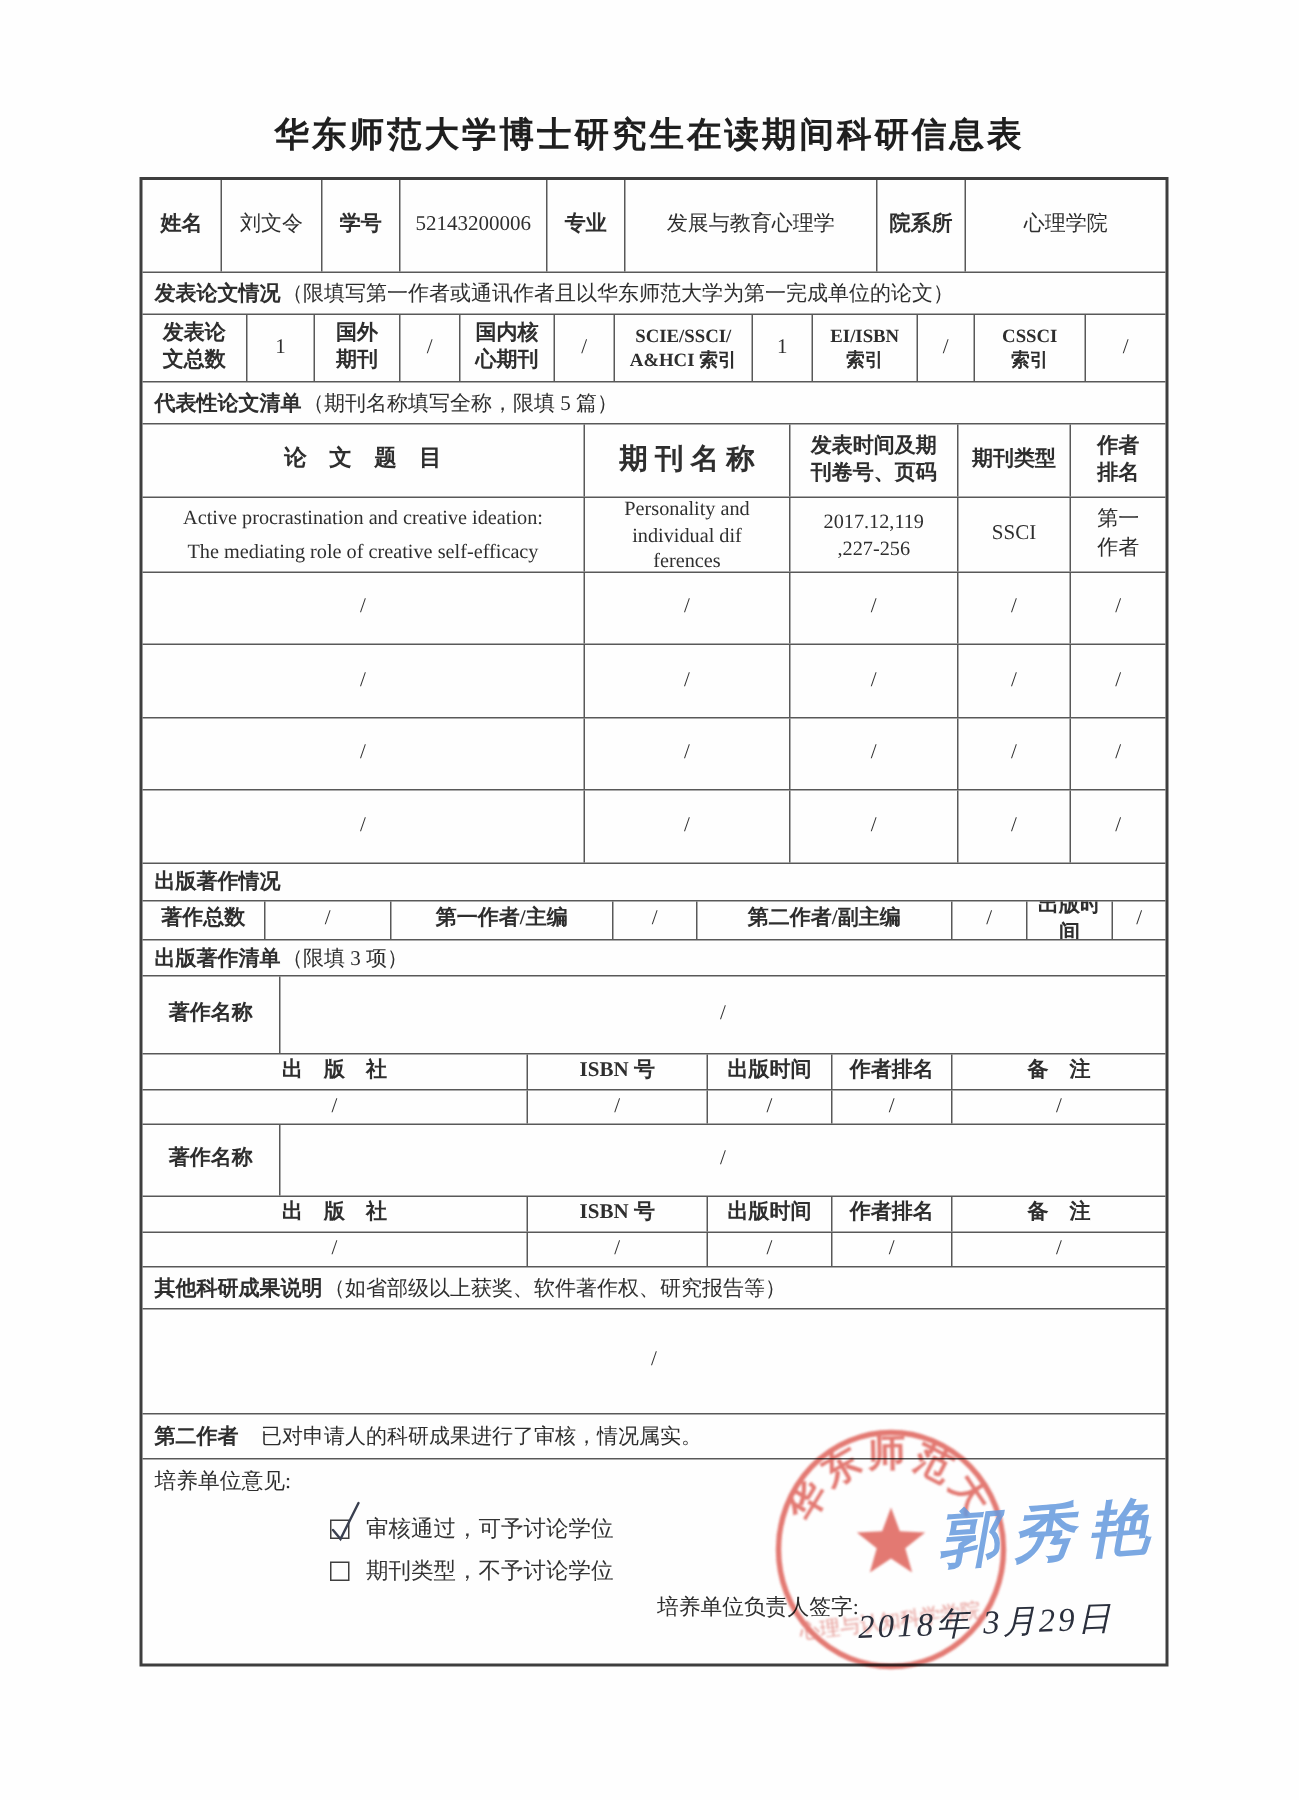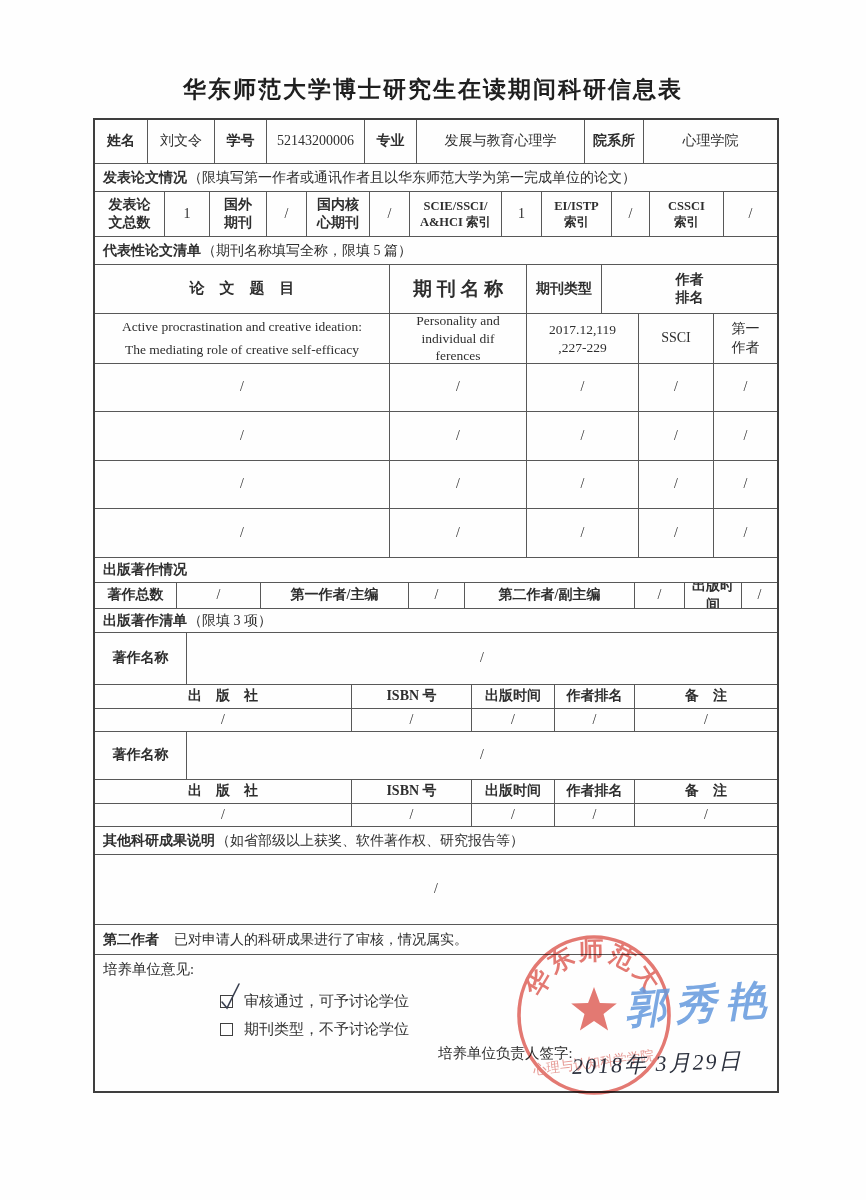--- a/index.html
+++ b/index.html
@@ -39,21 +39,21 @@
 </style>
 </head>
 <body>
 
 <div class="page">
 
   <h1 class="title">华东师范大学博士研究生在读期间科研信息表</h1>
 
   <div class="form-table">
 
-    <div class="trow" style="height:44px">
+    <div class="trow" style="height:62px">
       <div class="cell b" style="flex:0 0 53px">姓名</div>
       <div class="cell" style="flex:0 0 67px">刘文令</div>
       <div class="cell b" style="flex:0 0 52px">学号</div>
       <div class="cell" style="flex:0 0 98px">52143200006</div>
       <div class="cell b" style="flex:0 0 52px">专业</div>
       <div class="cell" style="flex:0 0 168px">发展与教育心理学</div>
       <div class="cell b" style="flex:0 0 59px">院系所</div>
       <div class="cell" style="flex:1">心理学院</div>
     </div>
 
@@ -68,49 +68,51 @@
       <div class="cell" style="flex:0 0 45px">1</div>
       <div class="cell b" style="flex:0 0 57px">国外
 期刊</div>
       <div class="cell" style="flex:0 0 40px">/</div>
       <div class="cell b" style="flex:0 0 63px">国内核
 心期刊</div>
       <div class="cell" style="flex:0 0 40px">/</div>
       <div class="cell b small" style="flex:0 0 92px">SCIE/SSCI/
 A&amp;HCI 索引</div>
       <div class="cell" style="flex:0 0 40px">1</div>
-      <div class="cell b small" style="flex:0 0 70px">EI/ISTP
+      <div class="cell b small" style="flex:0 0 70px">EI/ISBN
 索引</div>
       <div class="cell" style="flex:0 0 38px">/</div>
       <div class="cell b small" style="flex:0 0 74px">CSSCI
 索引</div>
       <div class="cell" style="flex:1">/</div>
     </div>
 
     <div class="trow caption" style="height:28px">
       <span class="ct">代表性论文清单</span>
       <span class="cn">（期刊名称填写全称，限填 5 篇）</span>
     </div>
 
     <div class="trow" style="height:49px">
       <div class="cell b" style="flex:0 0 295px;font-size:15px">论　文　题　目</div>
       <div class="cell b" style="flex:0 0 137px;font-size:19px">期 刊 名 称</div>
+      <div class="cell b" style="flex:0 0 112px">发表时间及期
+刊卷号、页码</div>
       <div class="cell b" style="flex:0 0 75px">期刊类型</div>
       <div class="cell b" style="flex:1">作者
 排名</div>
     </div>
 
     <div class="trow" style="height:50px">
       <div class="cell eng" style="flex:0 0 295px">Active procrastination and creative ideation:
 The mediating role of creative self-efficacy</div>
       <div class="cell eng3" style="flex:0 0 137px">Personality and
 individual dif
 ferences</div>
       <div class="cell eng3" style="flex:0 0 112px">2017.12,119
-,227-229</div>
+,227-256</div>
       <div class="cell" style="flex:0 0 75px">SSCI</div>
       <div class="cell" style="flex:1">第一
 作者</div>
     </div>
 
     <div class="trow" style="height:48px">
       <div class="cell" style="flex:0 0 295px">/</div>
       <div class="cell" style="flex:0 0 137px">/</div>
       <div class="cell" style="flex:0 0 112px">/</div>
       <div class="cell" style="flex:0 0 75px">/</div>

